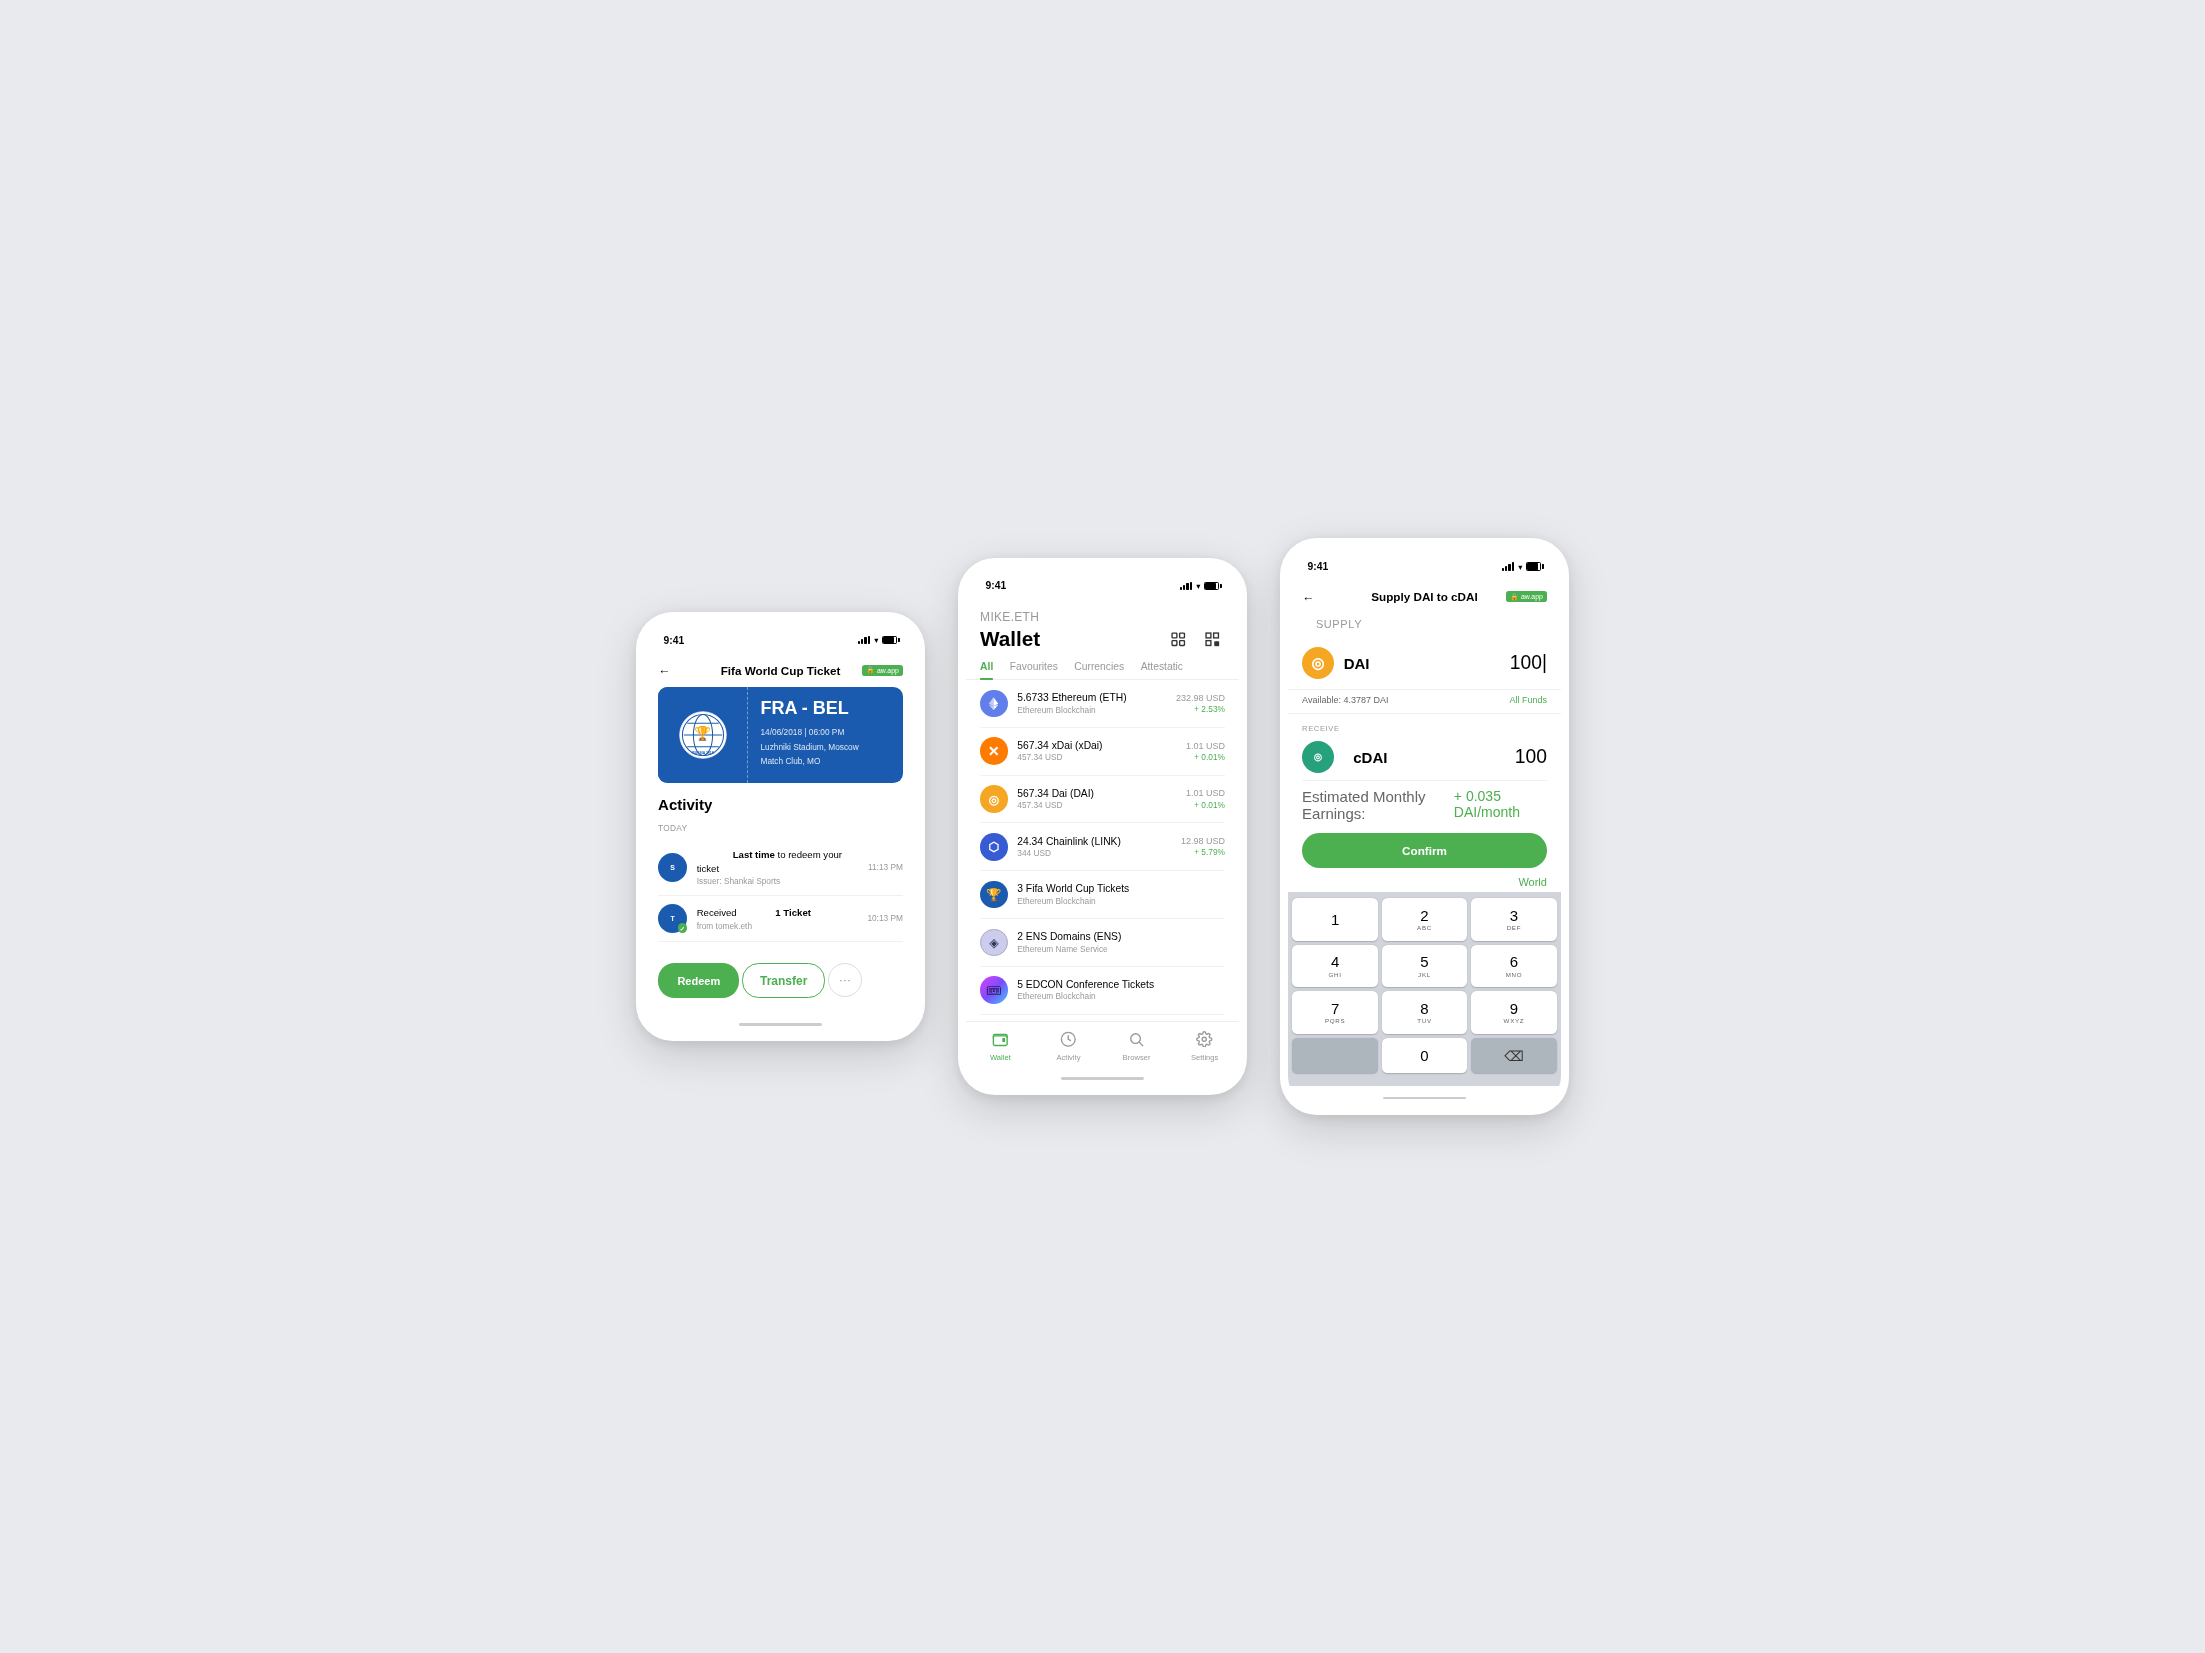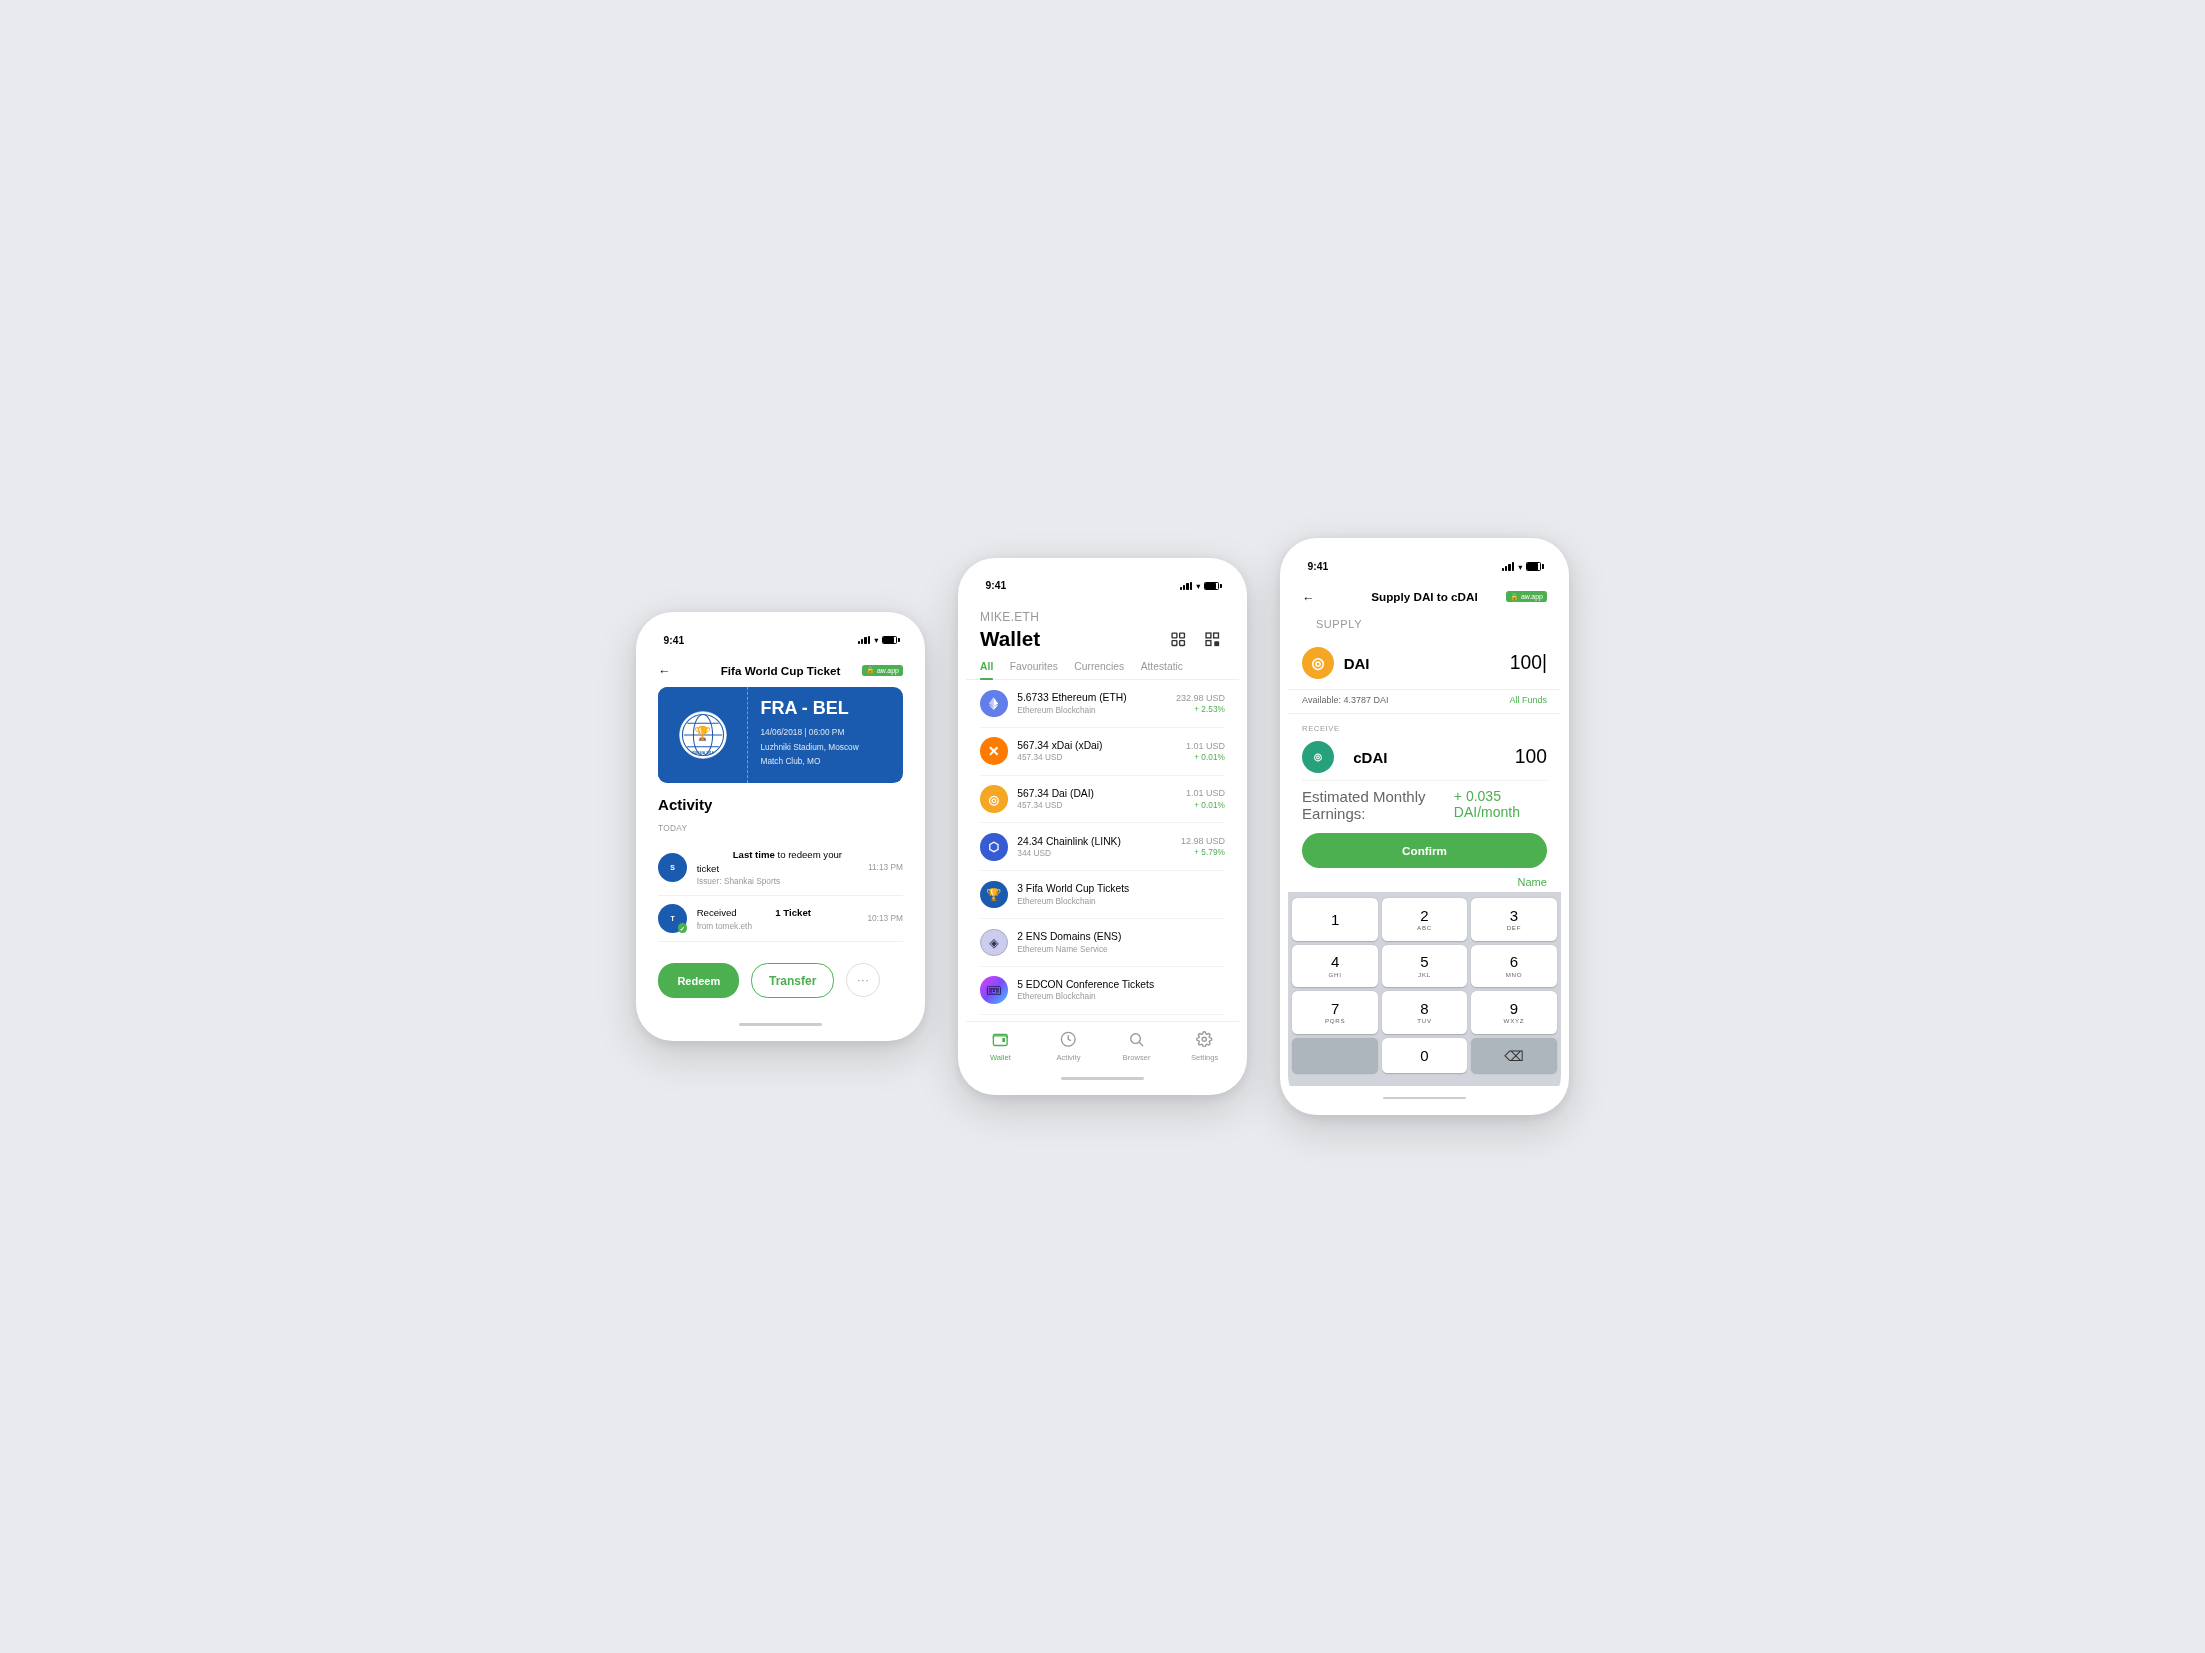--- a/index.html
+++ b/index.html
@@ -202,21 +202,21 @@
       color: #999;
       margin-top: 1.4px;
     }
     .activity-time {
       font-size: 8.3px;
       color: #999;
       white-space: nowrap;
     }
     .ticket-actions {
       display: flex;
-      gap: 12px;
+      gap: 3px;
       padding: 13.8px;
       margin-top: 6.9px;
     }
     .btn-redeem {
       background: #4CAF50;
       color: #fff;
       border: none;
       border-radius: 16.5px;
       padding: 9.6px 19.3px;
       font-size: 11px;
@@ -909,21 +909,21 @@
 
       <div class="estimated-earnings">
         <span class="est-label">Estimated Monthly Earnings:</span>
         <span class="est-value">+ 0.035 DAI/month</span>
       </div>
 
       
       <button class="confirm-btn">Confirm</button>
 
       
-      <div class="numpad-done">Name</div>
+      <div class="numpad-done">World</div>
 
       
       <div class="numpad">
 
         <div class="numpad-row">
           <button class="numpad-key">
             <span class="numpad-num">1</span>
           </button>
           <button class="numpad-key">
             <span class="numpad-num">2</span>

